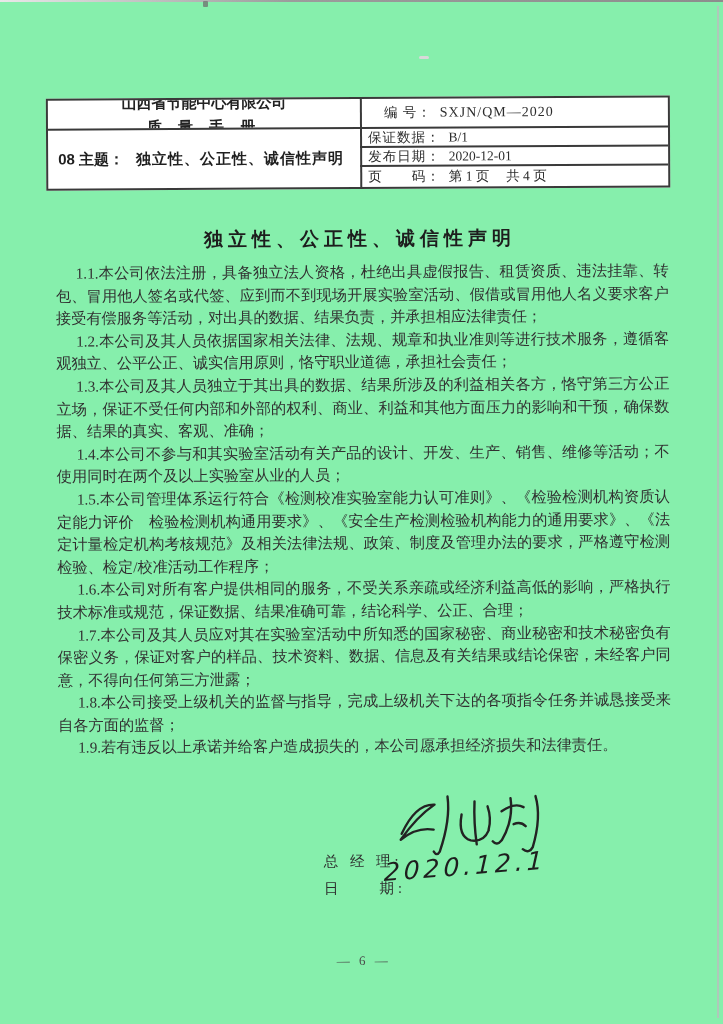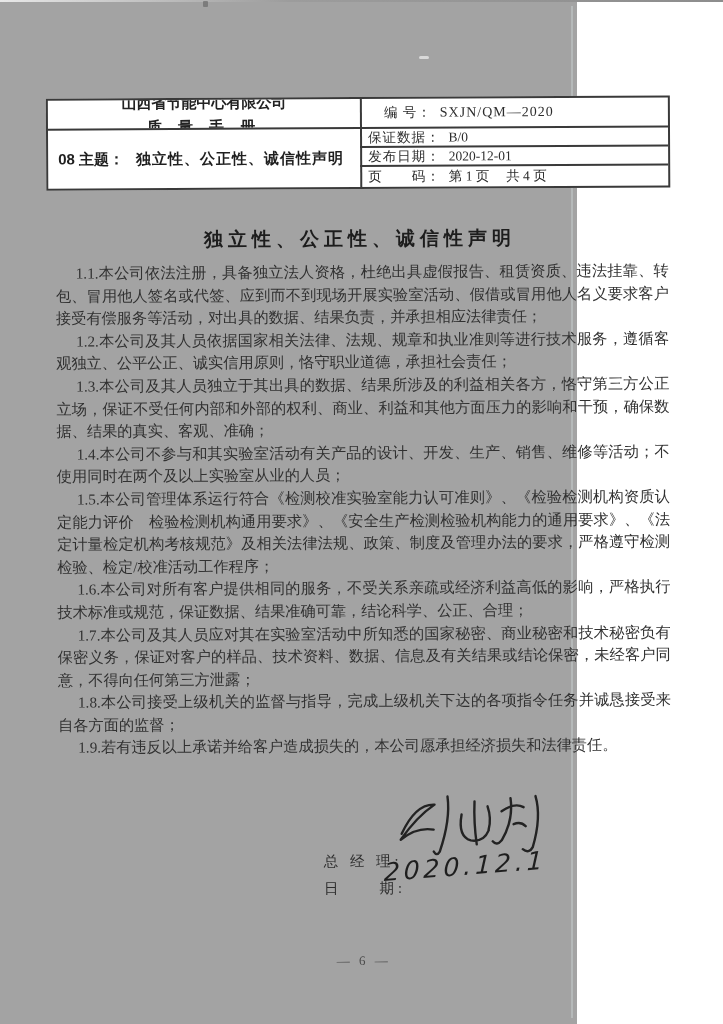--- a/index.html
+++ b/index.html
@@ -4,22 +4,22 @@
 <style>
   html,body{margin:0;padding:0;}
   body{
     width:723px;height:1024px;
     background:#ffffff;
     font-family:"Liberation Serif","DejaVu Serif",serif;
     overflow:hidden;position:relative;
     color:#2f2f2f;
   }
   .page{
-    position:absolute;left:0;top:0;width:577px;height:1024px;
-    background:#a3a3a3;
+    position:absolute;left:0;top:0;width:723px;height:1024px;
+    background:#86efac;
   }
   .skew{
     position:absolute;left:0;top:0;width:723px;height:1024px;
     transform:rotate(-0.3deg);transform-origin:50% 50%;
   }
   
   .edge-top{position:absolute;left:0;top:0;width:723px;height:2px;background:linear-gradient(to right,#e8e8e8,#9c9c9c 40%,#8d8d8d);}
   .edge-right{position:absolute;right:4px;top:6px;width:2px;height:1012px;background:#b9bebe;opacity:.8;}
   .speck-a{position:absolute;left:203px;top:1px;width:5px;height:6px;background:#6f6f6f;opacity:.75;border-radius:1px;}
   .speck-b{position:absolute;left:419px;top:56px;width:10px;height:3px;background:#d9d9d9;border-radius:2px;}
@@ -104,21 +104,21 @@
       <div class="cell c-docno">
         <span class="hlabel">编 号：</span>
         <span class="hval">SXJN/QM—2020</span>
       </div>
       <div class="cell c-topic">
         <span class="t-lab">08 主题：</span>
         <span class="t-val">独立性、公正性、诚信性声明</span>
       </div>
       <div class="cell c-rev">
         <span class="hlabel">保证数据：</span>
-        <span class="hval">B/0</span>
+        <span class="hval">B/1</span>
       </div>
       <div class="cell c-issue">
         <span class="hlabel">发布日期：</span>
         <span class="hval">2020-12-01</span>
       </div>
       <div class="cell c-page">
         <span class="hlabel">页　　码：</span>
         <span class="hval">第 1 页　 共 4 页</span>
       </div>
     </div>

